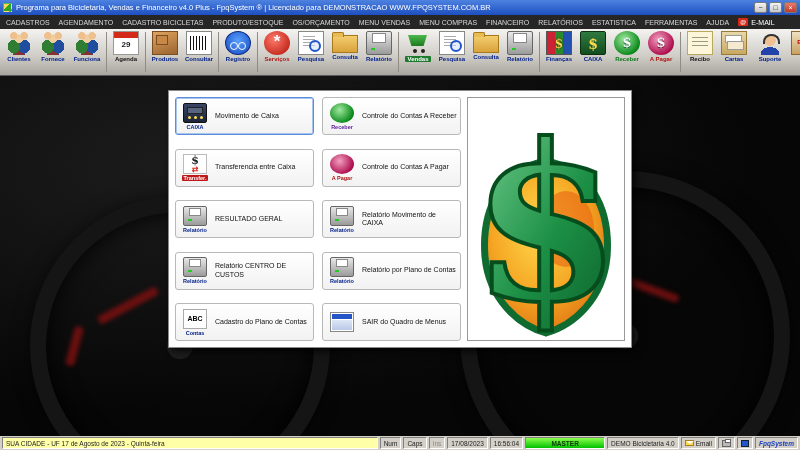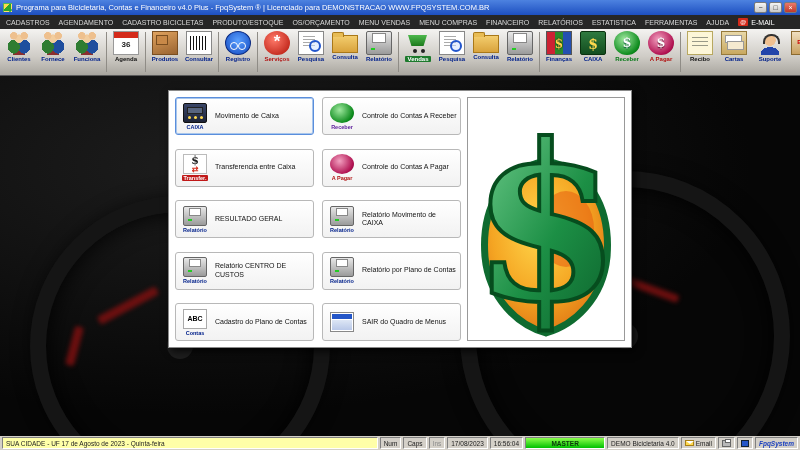--- a/index.html
+++ b/index.html
@@ -157,21 +157,21 @@
   .mini-env:after { content:""; position:absolute; left:0; top:0; border-left:4px solid transparent; border-right:4px solid transparent; border-top:3px solid #fff; }
   .mini-printer { width:9px; height:7px; background:#b8b8b8; border:1px solid #666; position:relative; }
   .mini-printer:after { content:""; position:absolute; left:2px; top:-2px; width:4px; height:2px; background:#fff; border:1px solid #666; }
   .mini-computer { width:8px; height:7px; background:#2456c8; border:1px solid #123; }
 </style>
 </head>
 <body>
 
 <div class="titlebar">
   <div class="app-icon"></div>
-  <div class="title-text">Programa para Bicicletaria, Contas e Financeiro v4.0 Plus - FpqSystem ® | Licenciado para  DEMONSTRACAO WWW.FPQSYSTEM.COM.BR</div>
+  <div class="title-text">Programa para Bicicletaria, Vendas e Financeiro v4.0 Plus - FpqSystem ® | Licenciado para  DEMONSTRACAO WWW.FPQSYSTEM.COM.BR</div>
   <div class="win-btns">
     <div class="win-btn">−</div>
     <div class="win-btn">□</div>
     <div class="win-btn close">×</div>
   </div>
 </div>
 
 <div class="menubar">
   <span class="mitem">CADASTROS</span>
   <span class="mitem">AGENDAMENTO</span>
@@ -200,21 +200,21 @@
     <div class="ic ic-people"></div>
     <div class="tlabel">Fornece</div>
   </div>
   <div class="tool">
     <div class="ic ic-people"></div>
     <div class="tlabel">Funciona</div>
   </div>
   <div class="sep"></div>
   <div class="tool">
     <div class="ic ic-agenda">
-        <span class="cal-day">36</span>
+        <span class="cal-day">29</span>
       </div>
     <div class="tlabel lbl-black">Agenda</div>
   </div>
   <div class="sep"></div>
   <div class="tool">
     <div class="ic ic-products"></div>
     <div class="tlabel">Produtos</div>
   </div>
   <div class="tool">
     <div class="ic ic-barcode"></div>

